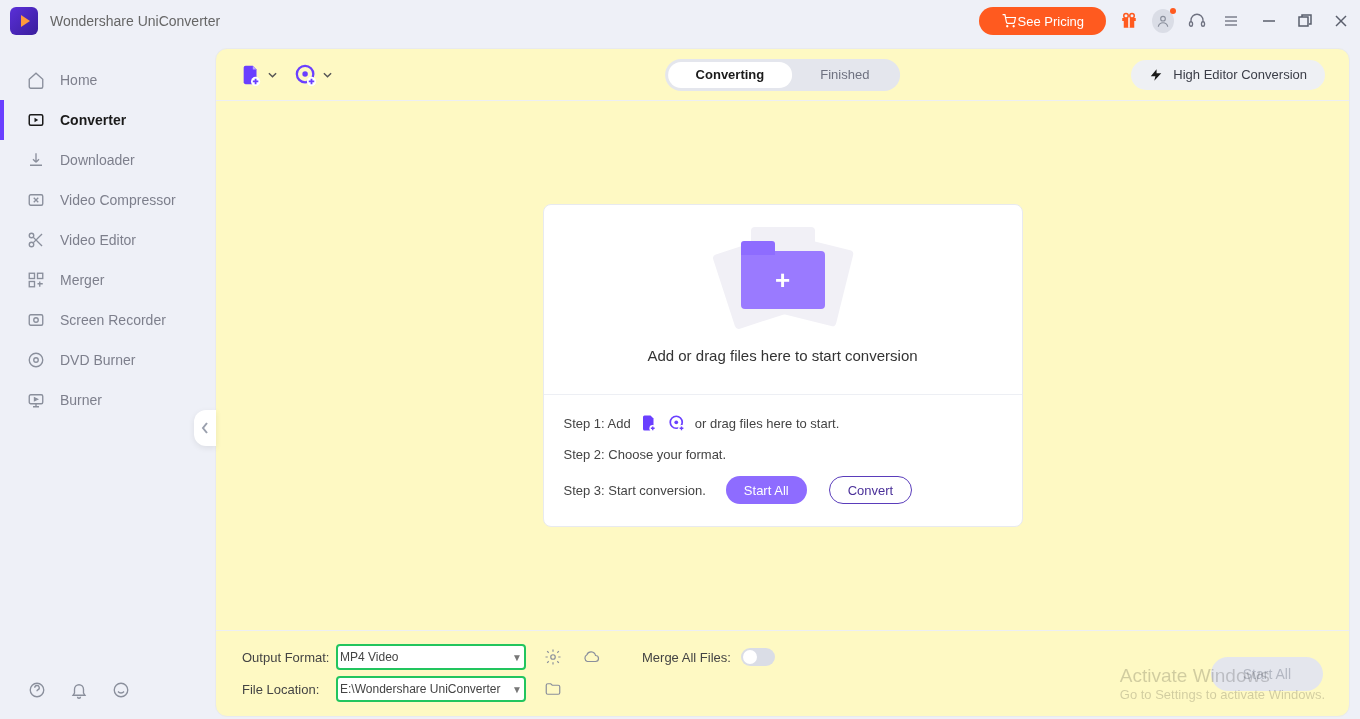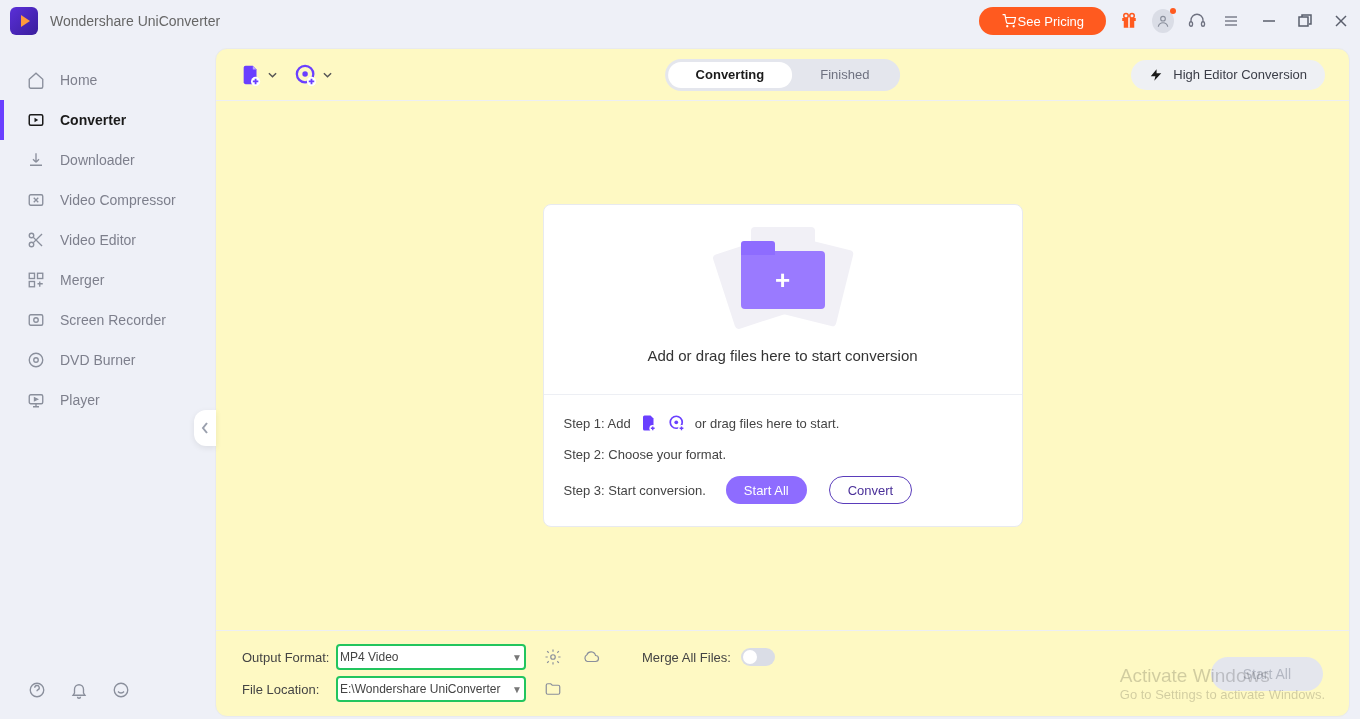--- a/index.html
+++ b/index.html
@@ -216,21 +216,21 @@
         <span>DVD Burner</span>
       </div>
       <div class="nav-item">
         <span class="nav-icon">
             <svg width="18" height="18" viewBox="0 0 24 24" fill="none" stroke="currentColor" stroke-width="1.8">
               <rect x="3" y="5" width="18" height="12" rx="2"></rect>
               <path d="M8 21h8m-4-4v4"></path>
               <polygon points="10,9 10,13 14,11" fill="currentColor"></polygon>
             </svg>
           </span>
-        <span>Player</span>
+        <span>Burner</span>
       </div>
     </div>
     <div class="sidebar-bottom">
       <div class="sb-bot-icon">
           <svg width="18" height="18" viewBox="0 0 24 24" fill="none" stroke="currentColor" stroke-width="1.8">
             <circle cx="12" cy="12" r="9"></circle>
             <path d="M9 9a3 3 0 1 1 4 2.8c-.7.4-1 1-1 1.7M12 17h.01"></path>
           </svg>
         </div>
       <div class="sb-bot-icon">

